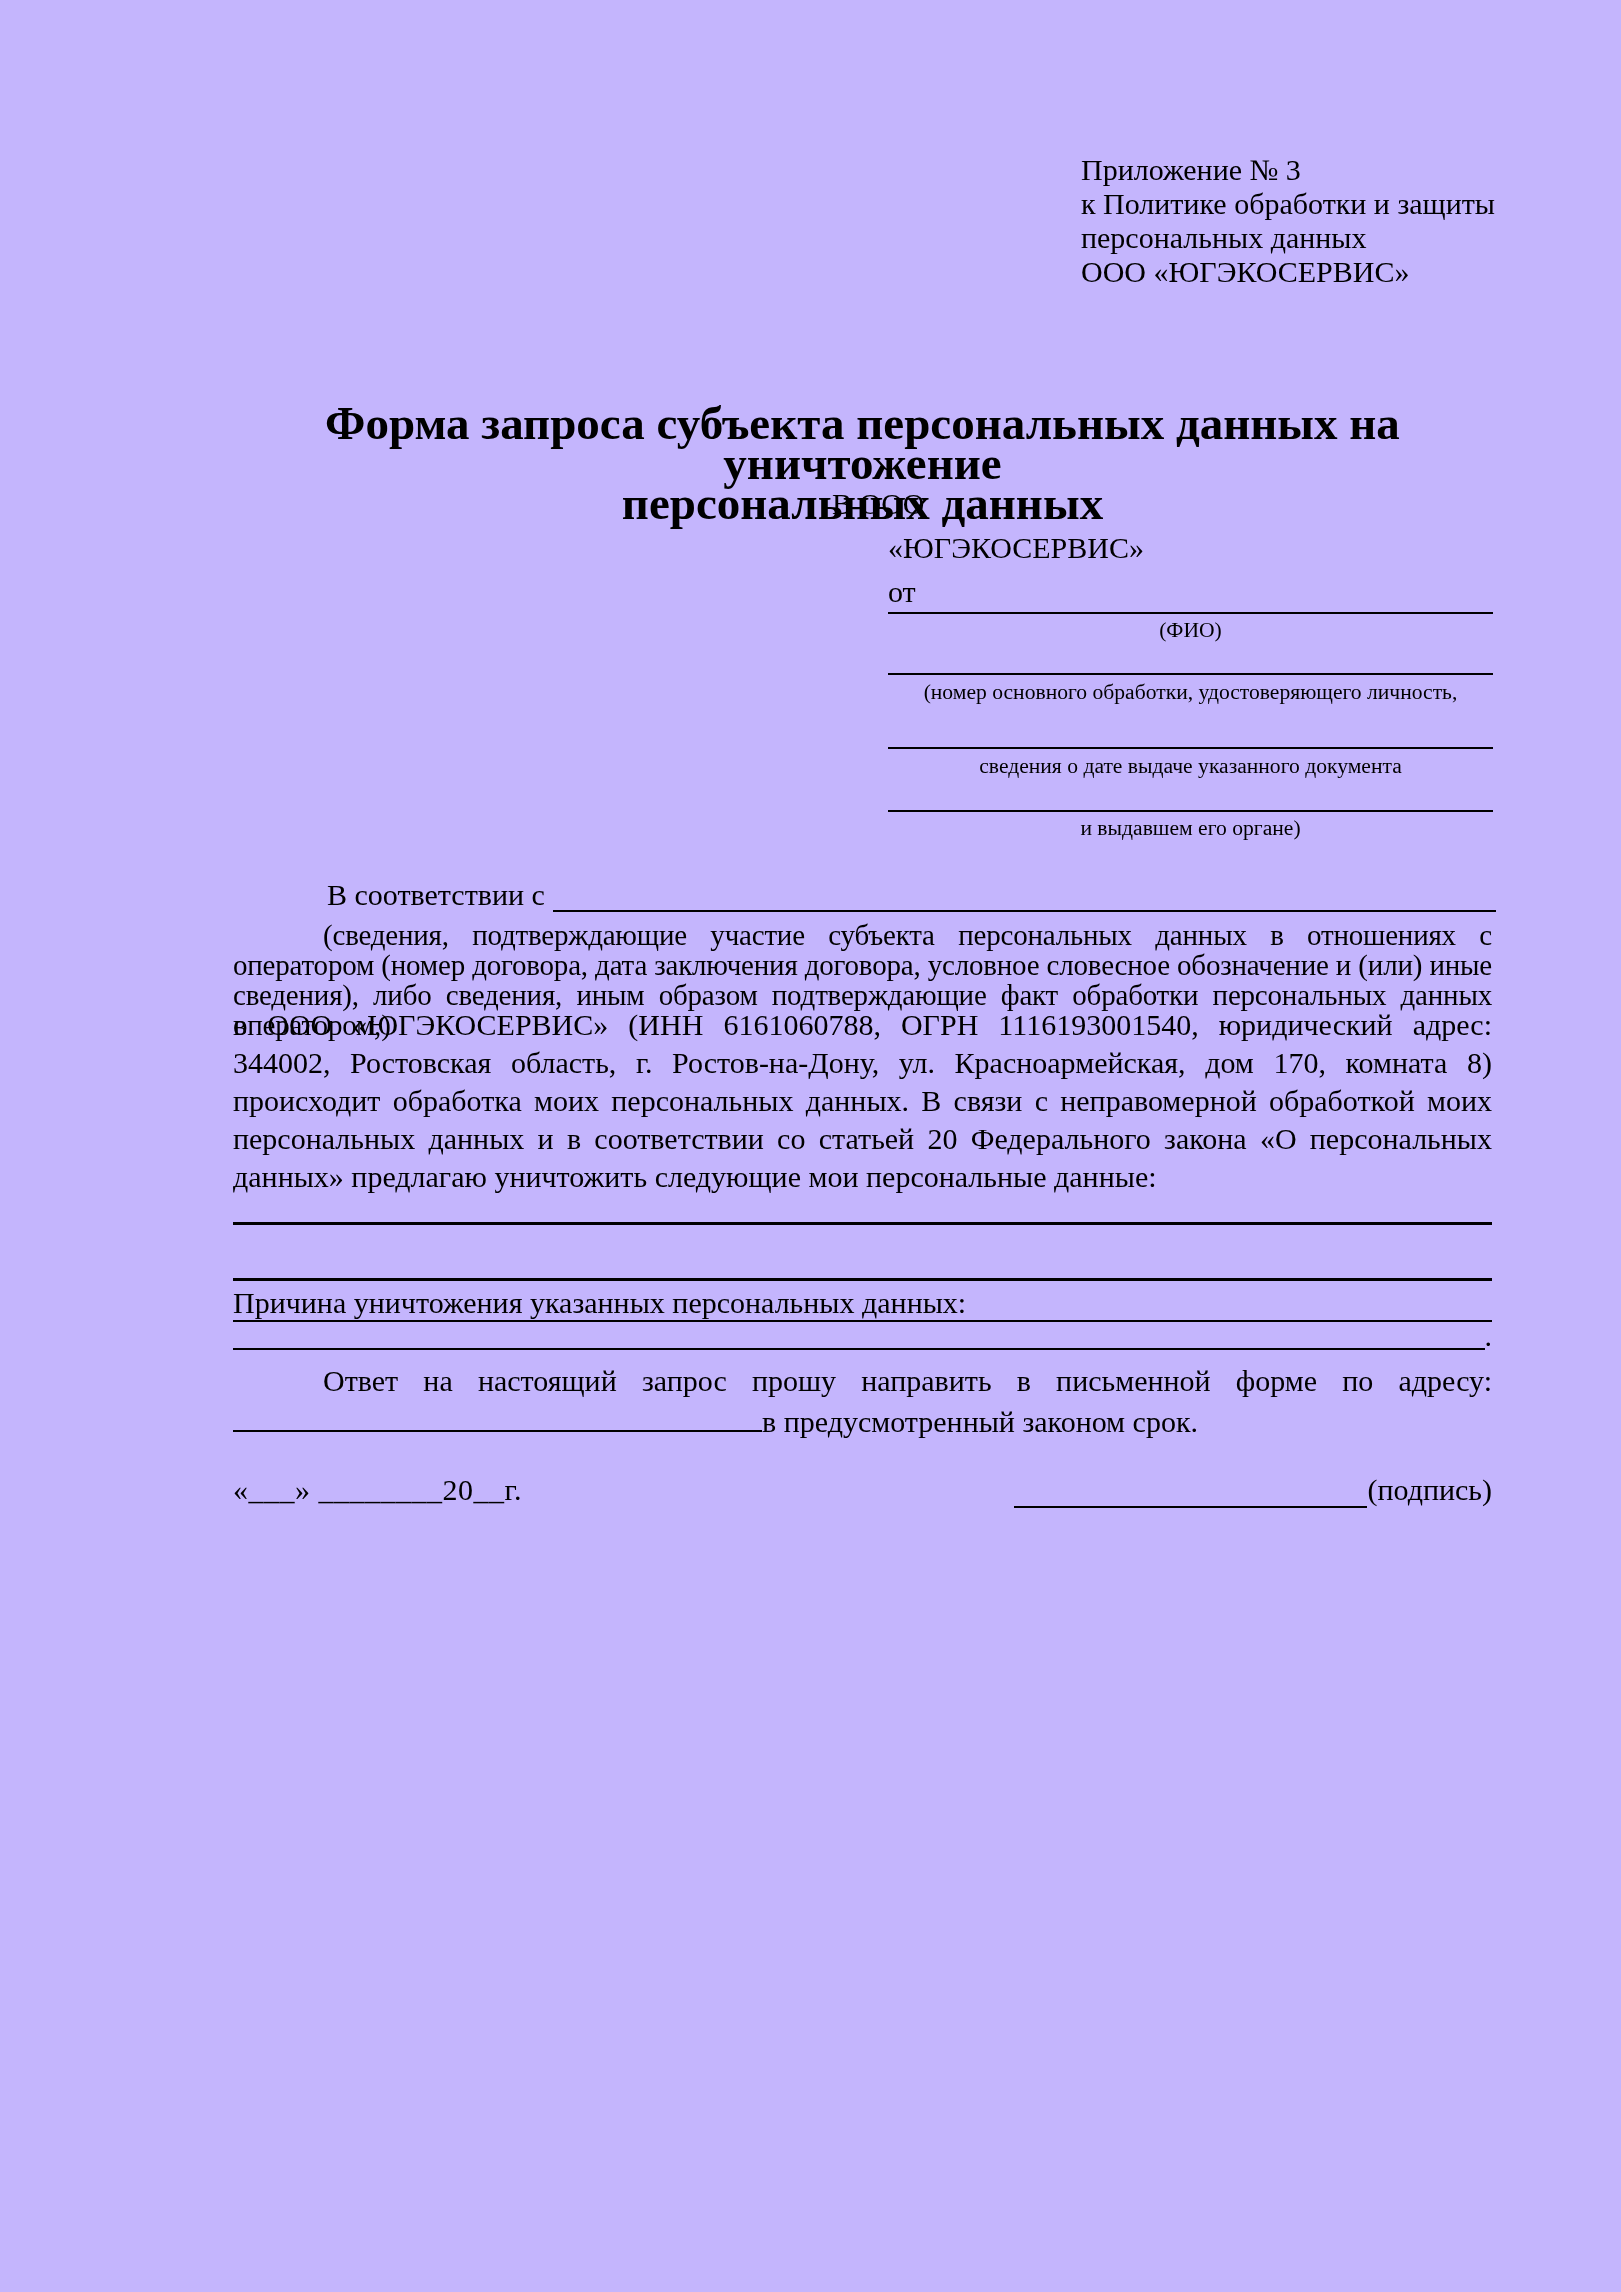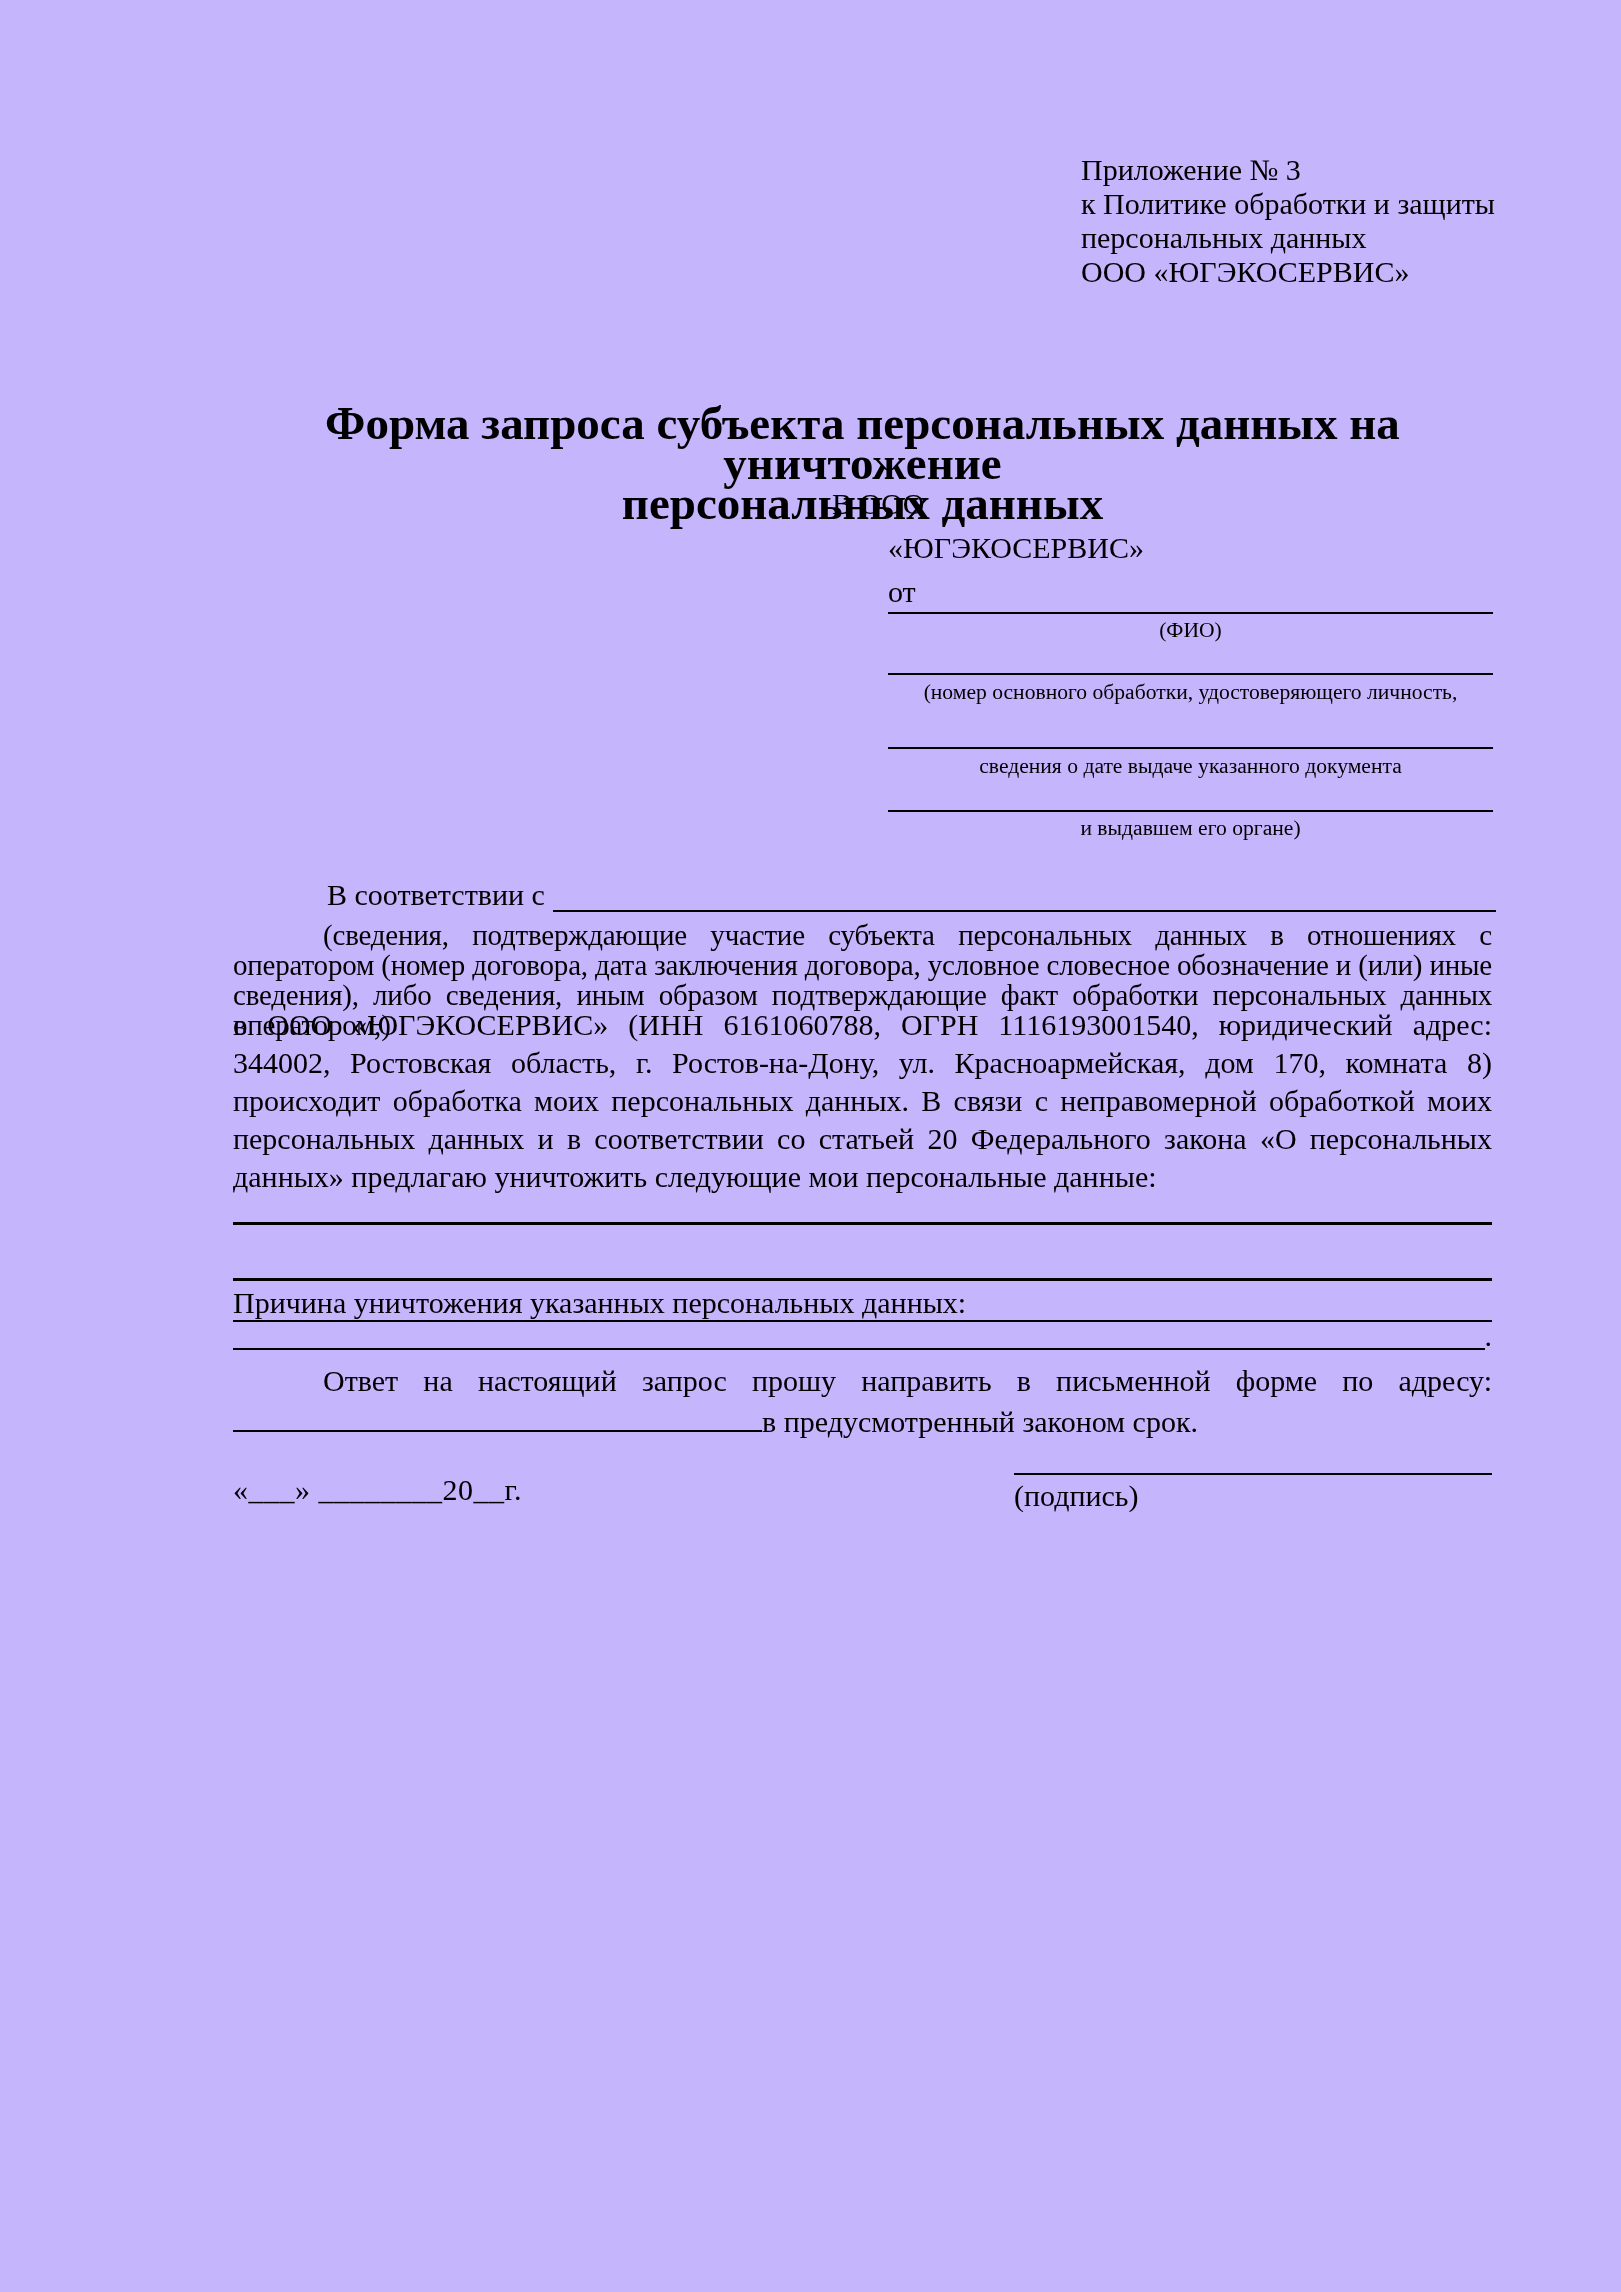--- a/index.html
+++ b/index.html
@@ -44,21 +44,21 @@
   .reason-cont { position: absolute; left: 233px; top: 1319px; width: 1259px; height: 33px; display: flex; font-size: 30px; }
   .reason-cont .fill-line { margin-bottom: 2px; }
   .reason-cont .period { align-self: flex-end; line-height: 33px; }
 
   
   .response { position: absolute; left: 233px; top: 1362px; width: 1259px; font-size: 30px; line-height: 38px; text-align: justify; text-indent: 90px; }
   .addr-line { display: inline-block; width: 529px; height: 1.05em; border-bottom: 2px solid #000; vertical-align: baseline; }
 
   
   .footer-date { position: absolute; left: 233px; top: 1473px; font-size: 30px; letter-spacing: 0.5px; }
-  .footer-sig  { position: absolute; left: 1014px; top: 1473px; width: 478px; height: 39px; display: flex; font-size: 30px; flex-direction: column; }
+  .footer-sig  { position: absolute; left: 1014px; top: 1473px; width: 478px; height: 39px; display: flex; font-size: 30px; }
   .footer-sig .fill-line { margin-bottom: 3.9px; }
   .footer-sig .sig-cap { white-space: nowrap; }
 </style>
 </head>
 <body>
 
 <div class="page">
 
   <div class="header-block">
     <div>Приложение № 3</div>

